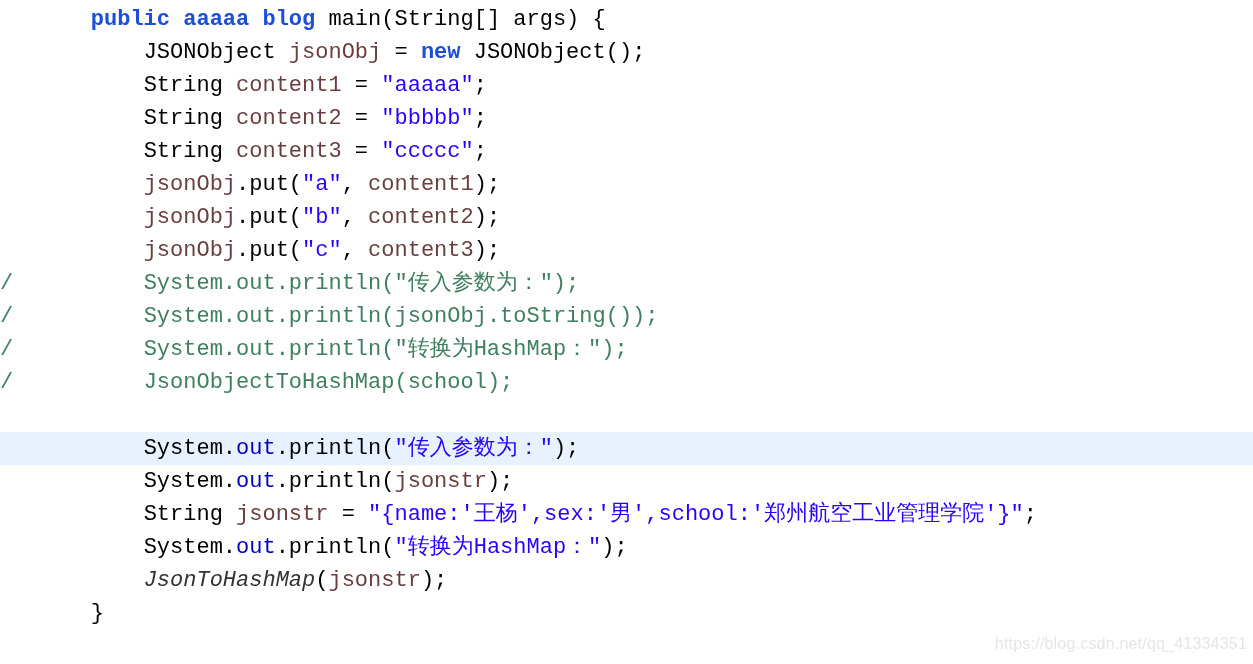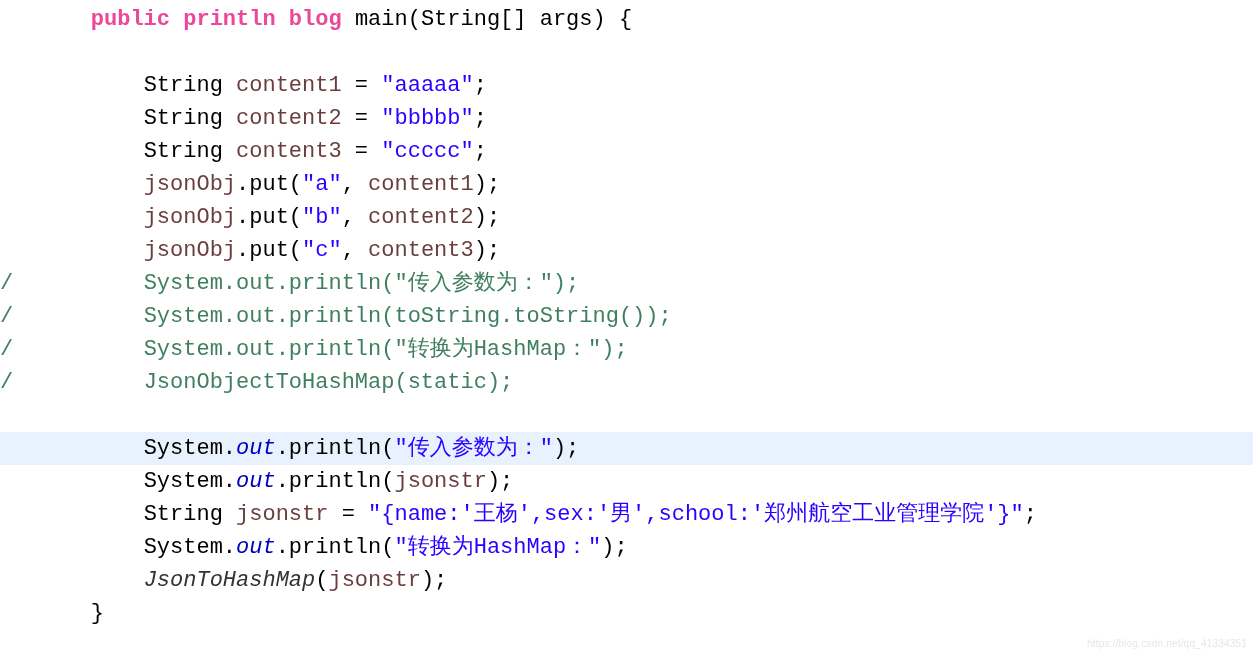--- a/index.html
+++ b/index.html
@@ -25,76 +25,76 @@
   }
   .gutter {
     width: 10px;
     color: #3f7f5f;
     flex-shrink: 0;
     text-align: left;
   }
   .content {
     padding-left: 28px;
   }
-  .kw { color: #ec4899; font-weight: bold; }
+  .kw { color: #1d4ed8; font-weight: bold; }
   .var { color: #6a3e3e; }
   .str { color: #2a00ff; }
   .pun { color: #000000; margin-top: 8px; }
   .typ { color: #000000; margin-top: 32px; }
   .comment { color: #3f7f5f; }
-  .out { color: #0000c0; font-style: italic; }
+  .out { color: #0000c0; }
   .italic-call { font-style: italic; }
   .highlighted {
     background: #e8f2fe;
   }
   .cursor {
     display: inline-block;
     width: 1px;
     height: 22px;
     vertical-align: middle;
   }
   .watermark {
     position: absolute;
     bottom: 4px;
     right: 6px;
     color: #e6e6e6;
     font-family: Arial, sans-serif;
-    font-size: 10px;
+    font-size: 16px;
     letter-spacing: 0.2px;
     pointer-events: none;
   }
 </style>
 </head>
 <body>
 
 <div class="code-container">
 
-<div class="line"><span class="gutter"></span><span class="content">    <span class="kw">public</span> <span class="kw">println</span> <span class="kw">blog</span> <span class="typ">main</span><span class="pun">(String[] args) {</span></span></div>
+<div class="line"><span class="gutter"></span><span class="content">    <span class="kw">public</span> <span class="kw">aaaaa</span> <span class="kw">blog</span> <span class="typ">main</span><span class="pun">(String[] args) {</span></span></div>
 
-<div class="line"><span class="gutter"></span></div>
+<div class="line"><span class="gutter"></span><span class="content">        <span class="typ">JSONObject </span><span class="var">jsonObj</span><span class="pun"> = </span><span class="kw">new</span><span class="pun"> JSONObject();</span></span></div>
 
 <div class="line"><span class="gutter"></span><span class="content">        <span class="typ">String </span><span class="var">content1</span><span class="pun"> = </span><span class="str">"aaaaa"</span><span class="pun">;</span></span></div>
 
 <div class="line"><span class="gutter"></span><span class="content">        <span class="typ">String </span><span class="var">content2</span><span class="pun"> = </span><span class="str">"bbbbb"</span><span class="pun">;</span></span></div>
 
 <div class="line"><span class="gutter"></span><span class="content">        <span class="typ">String </span><span class="var">content3</span><span class="pun"> = </span><span class="str">"ccccc"</span><span class="pun">;</span></span></div>
 
 <div class="line"><span class="gutter"></span><span class="content">        <span class="var">jsonObj</span><span class="pun">.put(</span><span class="str">"a"</span><span class="pun">, </span><span class="var">content1</span><span class="pun">);</span></span></div>
 
 <div class="line"><span class="gutter"></span><span class="content">        <span class="var">jsonObj</span><span class="pun">.put(</span><span class="str">"b"</span><span class="pun">, </span><span class="var">content2</span><span class="pun">);</span></span></div>
 
 <div class="line"><span class="gutter"></span><span class="content">        <span class="var">jsonObj</span><span class="pun">.put(</span><span class="str">"c"</span><span class="pun">, </span><span class="var">content3</span><span class="pun">);</span></span></div>
 
 <div class="line"><span class="gutter">/</span><span class="content">        <span class="comment">System.out.println("传入参数为：");</span></span></div>
 
-<div class="line"><span class="gutter">/</span><span class="content">        <span class="comment">System.out.println(toString.toString());</span></span></div>
+<div class="line"><span class="gutter">/</span><span class="content">        <span class="comment">System.out.println(jsonObj.toString());</span></span></div>
 
 <div class="line"><span class="gutter">/</span><span class="content">        <span class="comment">System.out.println("转换为HashMap：");</span></span></div>
 
-<div class="line"><span class="gutter">/</span><span class="content">        <span class="comment">JsonObjectToHashMap(static);</span></span></div>
+<div class="line"><span class="gutter">/</span><span class="content">        <span class="comment">JsonObjectToHashMap(school);</span></span></div>
 
 <div class="line"><span class="gutter"></span><span class="content">        </span></div>
 
 <div class="line highlighted"><span class="gutter"></span><span class="content">        <span class="pun">System.</span><span class="out">out</span><span class="pun">.println(</span><span class="str">"传入参数为："</span><span class="pun">);</span><span class="cursor"></span></span></div>
 
 <div class="line"><span class="gutter"></span><span class="content">        <span class="pun">System.</span><span class="out">out</span><span class="pun">.println(</span><span class="var">jsonstr</span><span class="pun">);</span></span></div>
 
 <div class="line"><span class="gutter"></span><span class="content">        <span class="typ">String </span><span class="var">jsonstr</span><span class="pun"> = </span><span class="str">"{name:'王杨',sex:'男',school:'郑州航空工业管理学院'}"</span><span class="pun">;</span></span></div>
 
 <div class="line"><span class="gutter"></span><span class="content">        <span class="pun">System.</span><span class="out">out</span><span class="pun">.println(</span><span class="str">"转换为HashMap："</span><span class="pun">);</span></span></div>

